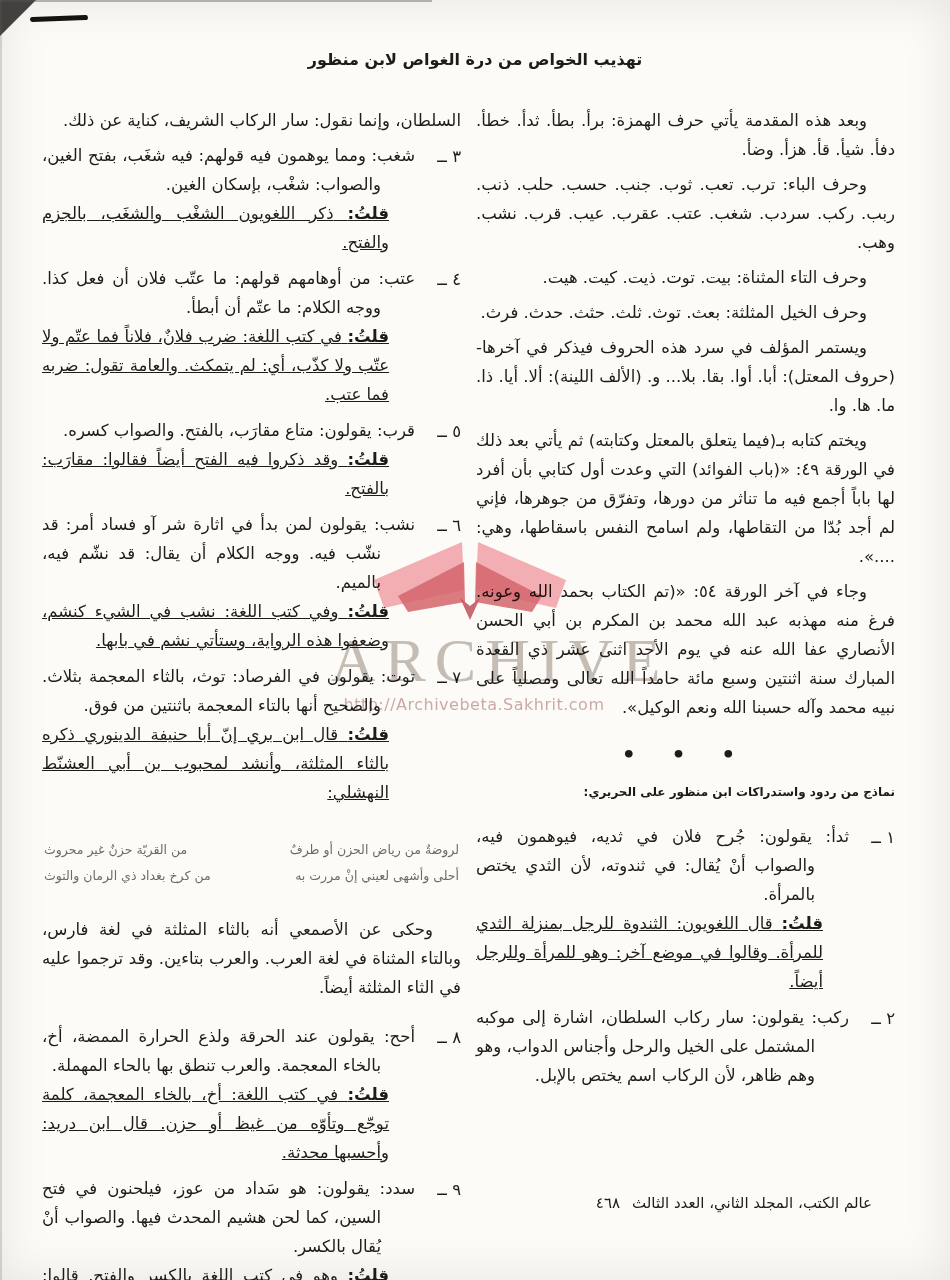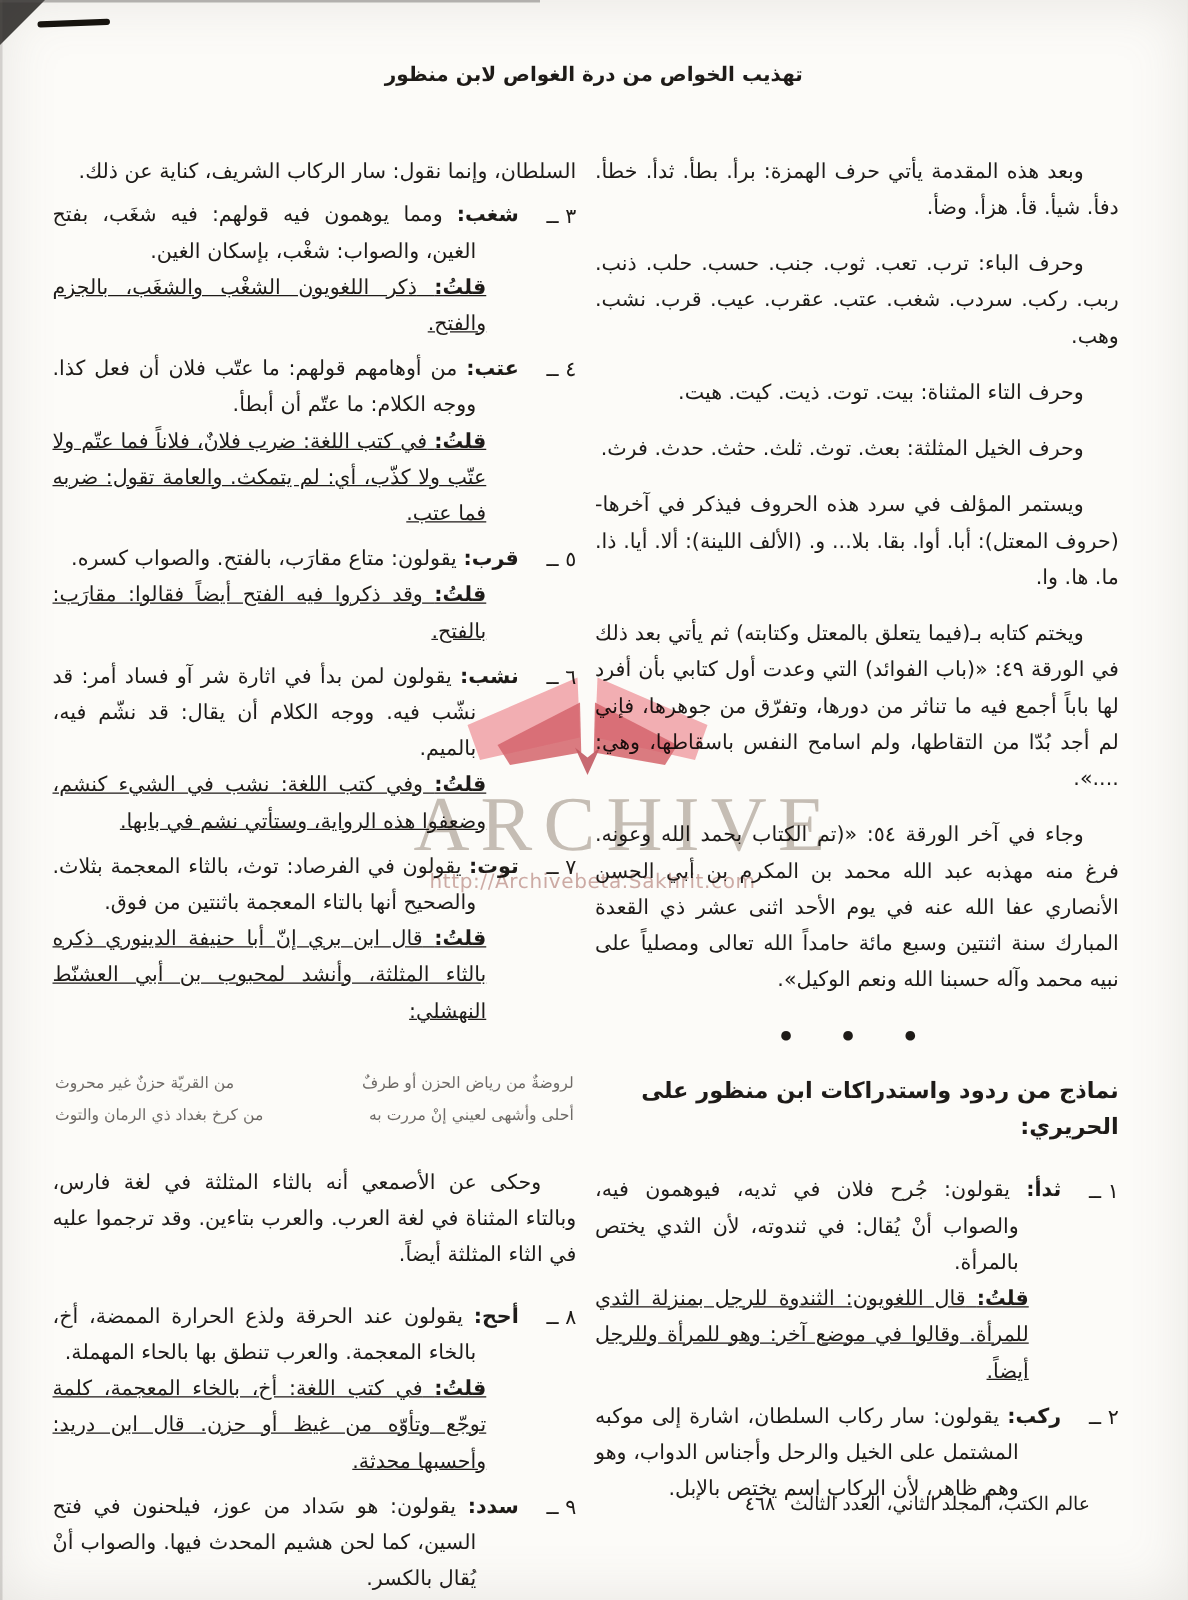--- a/index.html
+++ b/index.html
@@ -16,34 +16,34 @@
   .ink-smudge{position:absolute;top:16px;left:30px;width:58px;height:5px;background:#17140f;
     border-radius:3px;transform:rotate(-2deg);}
   .left-edge{position:absolute;left:0;top:0;bottom:0;width:2px;background:rgba(100,96,92,.22);}
 
   .page-header{position:absolute;top:50px;left:0;right:0;text-align:center;}
   .page-header h1{margin:0;font-size:16px;font-weight:700;direction:rtl;letter-spacing:.2px;}
 
   .columns{position:absolute;top:106px;left:42px;right:55px;display:flex;gap:15px;direction:rtl;}
   .col{width:419px;direction:rtl;text-align:justify;font-size:16.5px;line-height:29px;}
 
-  .para{margin:16px 0 6px;text-indent:28px;}
+  .para{margin:0 0 6px;text-indent:28px;}
   .para.flush{text-indent:0;}
   .para.gap-after{margin-bottom:20px;}
 
   .item{display:flex;margin:0 0 7px;}
   .item-num{flex:0 0 46px;white-space:nowrap;padding-top:1px;}
   .item-body{flex:1;min-width:0;}
   .item-body .lead{margin:0;padding-right:34px;text-indent:-34px;}
   .item-body .qultu{margin:0;padding-right:26px;text-indent:0;text-decoration:underline;}
-  .term{font-weight:700;margin-top:20px;}
+  .term{font-weight:400;margin-top:20px;}
 
   .dots{margin:18px 0 8px;text-align:center;direction:ltr;font-size:22px;font-weight:700;
     letter-spacing:14px;text-indent:0;}
-  .section-heading{margin:14px 0 20px;font-size:18px;font-weight:700;text-align:right;line-height:1.6;}
+  .section-heading{margin:14px 0 20px;font-size:12px;font-weight:700;text-align:right;line-height:1.6;}
 
   .poetry{margin:30px 2px 26px;font-size:12.5px;line-height:26px;color:#6e6a66;}
   .verse{display:flex;justify-content:space-between;gap:26px;}
   .verse span{white-space:nowrap;}
 
   .footer{position:absolute;top:1192px;right:78px;display:flex;direction:rtl;gap:12px;
     font-size:15px;line-height:22px;}
 
   
   .watermark{position:absolute;top:540px;left:268px;width:464px;text-align:center;

